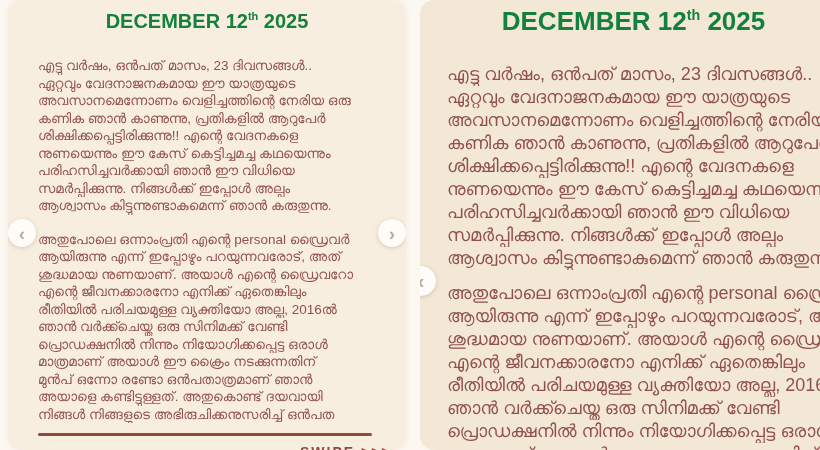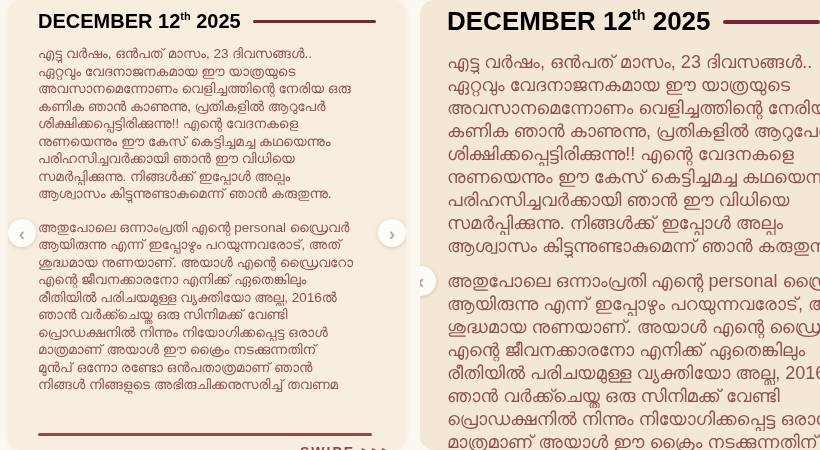--- a/index.html
+++ b/index.html
@@ -15,21 +15,21 @@
   .card.left{
     left:8px;width:398px;border-radius:14px;
     box-shadow:0 0 6px rgba(0,0,0,0.06);
   }
   .card.right{
     left:420px;width:400px;border-radius:14px 0 0 14px;
     background:#f3e8d5;
   }
   .heading{
     display:flex;align-items:center;gap:12px;
-    color:#000000;font-weight:bold;
+    color:#15803d;font-weight:bold;flex-direction:column;
   }
   .card.left .heading{margin:10px 30px 0 30px;font-size:20px;}
   .card.right .heading{margin:6px 0 0 27px;font-size:26px;}
   .heading sup{font-size:0.55em;font-weight:bold;}
   .heading .rule{flex:1;height:3px;background:#7c2433;border-radius:2px;}
   .card.right .heading .rule{height:4px;}
   .body-text{color:#91504d;}
   .card.left .p1{margin:12px 0 0 30px;font-size:13.5px;line-height:17.5px;}
   .card.left .p2{margin:16px 0 0 30px;font-size:13.5px;line-height:17.5px;}
   .card.right .p1{margin:14px 0 0 27px;font-size:18px;line-height:23px;}
@@ -77,21 +77,22 @@
   <div class="body-text p2">
       <div class="text-line">അതുപോലെ ഒന്നാംപ്രതി എന്റെ personal ഡ്രൈവർ</div>
       <div class="text-line">ആയിരുന്നു എന്ന് ഇപ്പോഴും പറയുന്നവരോട്, അത്</div>
       <div class="text-line">ശുദ്ധമായ നുണയാണ്. അയാൾ എന്റെ ഡ്രൈവറോ</div>
       <div class="text-line">എന്റെ ജീവനക്കാരനോ എനിക്ക് ഏതെങ്കിലും</div>
       <div class="text-line">രീതിയിൽ പരിചയമുള്ള വ്യക്തിയോ അല്ല, 2016ൽ</div>
       <div class="text-line">ഞാൻ വർക്ക്ചെയ്ത ഒരു സിനിമക്ക് വേണ്ടി</div>
       <div class="text-line">പ്രൊഡക്ഷനിൽ നിന്നും നിയോഗിക്കപ്പെട്ട ഒരാൾ</div>
       <div class="text-line">മാത്രമാണ് അയാൾ ഈ ക്രൈം നടക്കുന്നതിന്</div>
       <div class="text-line">മുൻപ് ഒന്നോ രണ്ടോ ഒൻപതാത്രമാണ് ഞാൻ</div>
-      <div class="text-line">നിങ്ങൾ നിങ്ങളുടെ അഭിരുചിക്കനുസരിച്ച് തവണമ</div>
+      <div class="text-line">അയാളെ കണ്ടിട്ടുള്ളത്. അതുകൊണ്ട് ദയവായി</div>
+      <div class="text-line">നിങ്ങൾ നിങ്ങളുടെ അഭിരുചിക്കനുസരിച്ച് ഒൻപത</div>
     </div>
   <div class="footer-rule"></div>
   <div class="swipe">SWIPE &gt;&gt;&gt;</div>
   <div class="nav-btn prev-left">‹</div>
   <div class="nav-btn next-left">›</div>
 </div>
 
 <div class="card right">
   <div class="heading">
     <span><span>DECEMBER 12</span><sup>th</sup>

